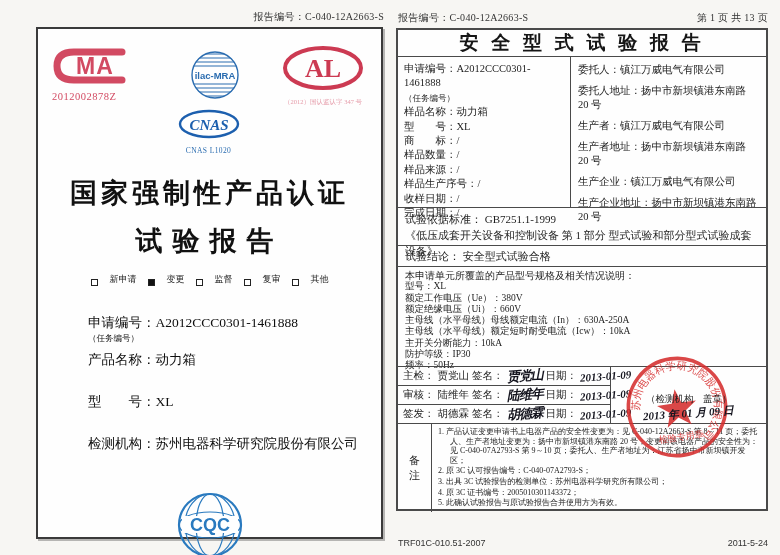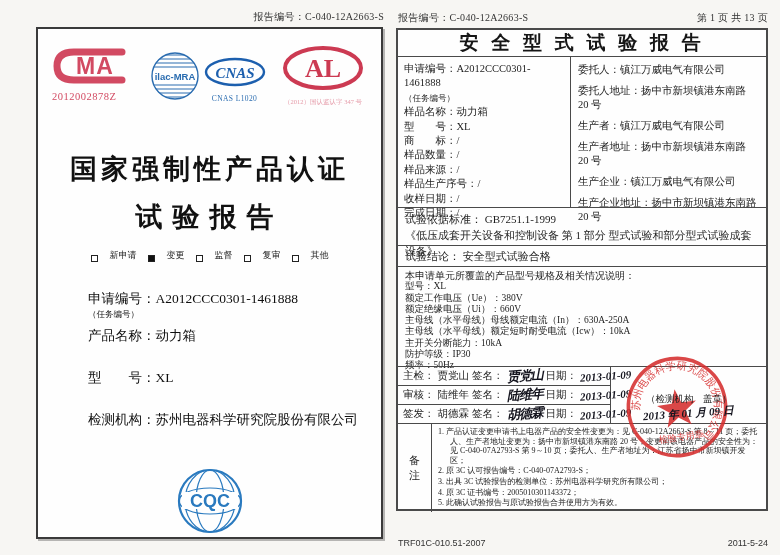--- a/index.html
+++ b/index.html
@@ -15,24 +15,24 @@
 
   
   .page-left {
     position:absolute; left:36px; top:27px; width:347px; height:512px;
     background:#fefefe; border:2px solid #3a3a3a;
     box-shadow:2px 2px 0 rgba(60,60,60,.35);
   }
   .logos { display:flex; justify-content:space-between; align-items:flex-start; padding:16px 16px 0 14px; }
   .logo-block { text-align:center; }
   .cma-num { font-size:10.5px; color:#d24a62; letter-spacing:.5px; margin-top:0; text-align:left; }
-  .ilac-cnas { display:flex; align-items:center; margin-top:4px; }
+  .ilac-cnas { display:flex; align-items:flex-end; margin-top:4px;flex-direction:column; }
   .cnas-sub { font-size:7.5px; color:#2a6cb0; margin-top:1px; letter-spacing:.4px; }
   .al-sub { font-size:6.5px; color:#e59aa8; margin-top:3px; white-space:nowrap; }
-  .lp-title1 { margin-top:44px; text-align:center; font-size:27px; font-weight:600; letter-spacing:4px; color:#111; }
+  .lp-title1 { margin-top:20px; text-align:center; font-size:27px; font-weight:600; letter-spacing:4px; color:#111; }
   .lp-title2 { margin-top:12px; text-align:center; font-size:27px; font-weight:600; letter-spacing:10px; color:#111; }
   .checkline { margin-top:14px; display:flex; justify-content:center; gap:11px; font-size:9px; color:#222; }
   .check-item { display:flex; align-items:flex-end; gap:12px; }
   .cb { display:inline-block; width:7px; height:7px; border:1px solid #222; background:#fff; }
   .cb.checked { background:#111; }
   .lp-fields { margin-top:28px; margin-left:50px; font-size:13.5px; color:#0f0f0f; }
   .lp-row { margin-top:4px; }
   .lp-note { font-size:8.5px; margin-top:1px; }
   .lp-gap { margin-top:24px; }
   .cqc-wrap { margin-top:38px; text-align:center;text-decoration:underline; }

